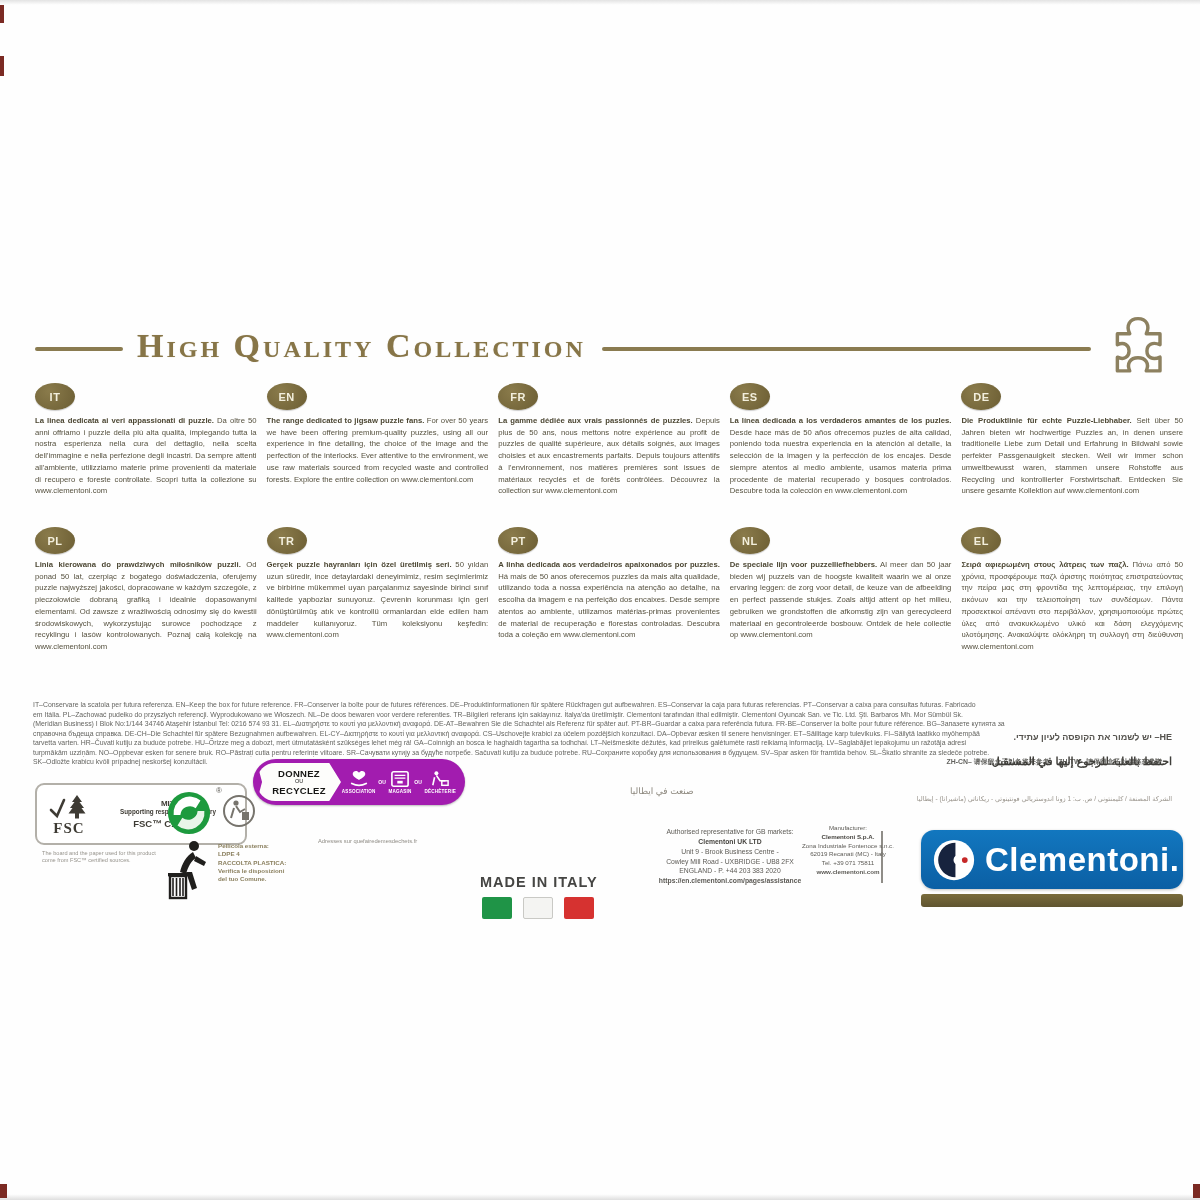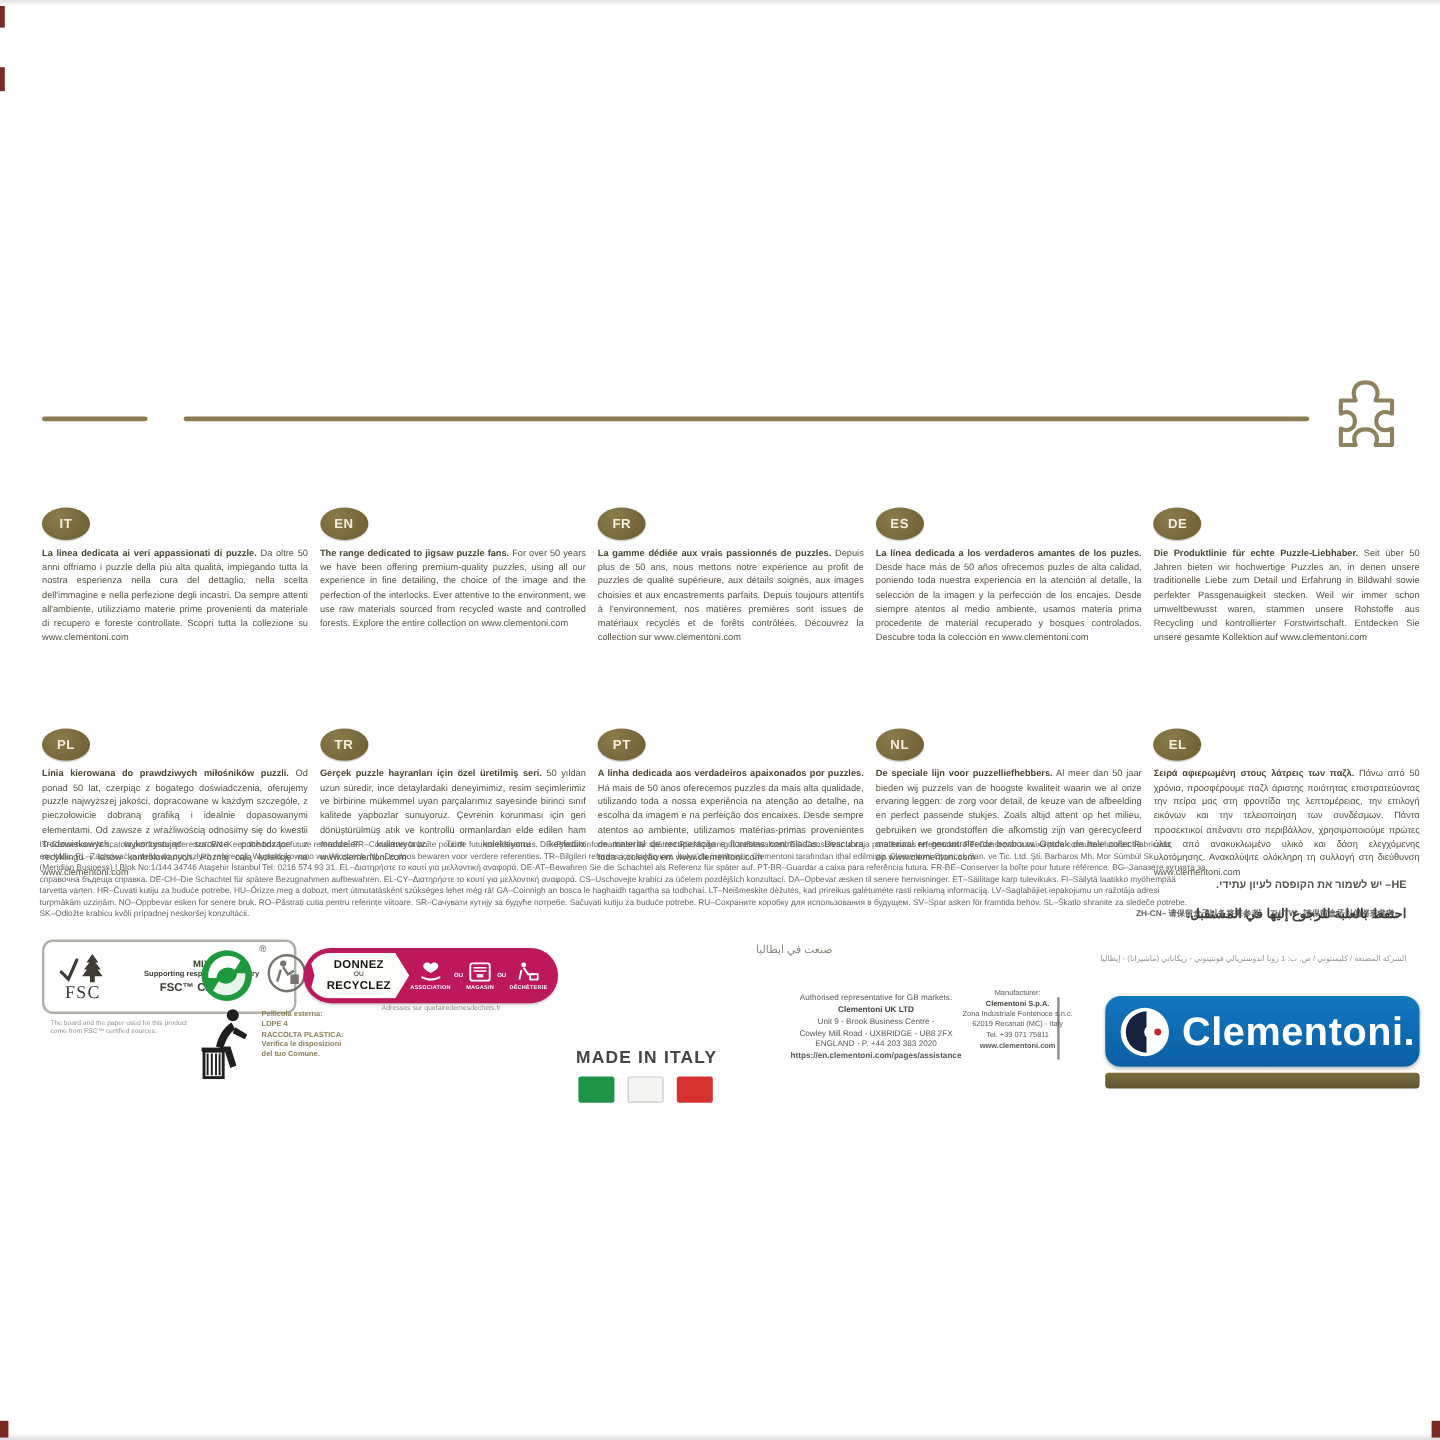--- a/index.html
+++ b/index.html
@@ -27,21 +27,21 @@
     text-shadow:0 0 1px #87754755;white-space:nowrap;line-height:1;
     padding-bottom:6px;
   }
   .puzzle-icon{width:74px;height:66px;margin-top:-14px;flex:0 0 auto;}
 
   
   .lang-grid{
     position:absolute;left:35px;top:383px;width:1148px;
     display:grid;grid-template-columns:repeat(5,1fr);column-gap:10px;row-gap:16px;
   }
-  .lang-cell{min-height:128px;margin-top:40px;}
+  .lang-cell{min-height:128px;}
   .lang-badge{
     width:40px;height:27px;border-radius:50%;
     background:radial-gradient(circle at 35% 30%, #8a7b4b, #6b5d33);
     color:#f3efdd;font-size:11px;font-weight:bold;letter-spacing:.5px;
     display:flex;align-items:center;justify-content:center;margin-bottom:5px;
     box-shadow:0 1px 1px #00000033;
   }
   .lang-text{margin:0;font-size:7.7px;line-height:1.52;text-align:justify;color:#55503e;}
   .lang-text .t{font-weight:bold;color:#4c4733;}
 
@@ -56,38 +56,38 @@
   .ara-small{top:795px;font-size:6.5px;color:#9a958d;}
   .made-ar{position:absolute;left:630px;top:786px;font-size:9px;color:#8c877d;direction:rtl;}
 
   
   .fsc-card{
     position:absolute;left:35px;top:783px;width:212px;height:62px;
     border:2px solid #b3b0a9;border-radius:9px;background:#fff;
     display:flex;align-items:center;gap:10px;padding:2px 10px;box-sizing:border-box;
   }
   .fsc-logo{display:flex;flex-direction:column;align-items:center;color:#3e3b34;}
-  .fsc-word{font-family:"Liberation Serif", serif;font-weight:normal;font-size:15px;letter-spacing:1px;line-height:.9;}
+  .fsc-word{font-family:"Liberation Serif", serif;font-weight:bold;font-size:15px;letter-spacing:1px;line-height:.9;}
   .fsc-right{flex:1;text-align:center;color:#3e3b34;}
   .fsc-mix{font-size:8px;font-weight:bold;}
   .fsc-tag{font-size:6.3px;font-weight:bold;line-height:1.15;}
   .fsc-code{font-size:9.5px;font-weight:bold;margin-top:3px;}
   .fsc-note{position:absolute;left:42px;top:850px;font-size:5.6px;color:#96938c;line-height:1.3;}
 
   .green-dot-wrap{position:absolute;left:166px;top:790px;width:56px;height:40px;}
   .green-dot{width:46px;height:46px;}
   .gd-r{position:absolute;right:0;top:-4px;font-size:8px;color:#5d5b55;}
   .tidy-small{position:absolute;left:222px;top:792px;width:34px;height:40px;}
 
   .trash-man{position:absolute;left:166px;top:838px;width:48px;height:62px;}
   .plastic-note{position:absolute;left:218px;top:842px;font-size:6.2px;font-weight:bold;color:#8b805f;line-height:1.35;}
 
   .triman{
-    position:absolute;left:253px;top:790px;width:212px;height:46px;
-    background:#be185d;border-radius:23px;display:flex;align-items:center;padding:0 8px 0 4px;box-sizing:border-box;
+    position:absolute;left:253px;top:759px;width:212px;height:46px;
+    background:#a21caf;border-radius:23px;display:flex;align-items:center;padding:0 8px 0 4px;box-sizing:border-box;
     box-shadow:0 1px 2px #00000044;
   }
   .triman-chevron{
     background:#fdfdfb;color:#161614;height:38px;width:84px;flex:0 0 auto;
     clip-path:polygon(0 0,86% 0,100% 50%,86% 100%,0 100%,6% 50%);
     display:flex;flex-direction:column;align-items:center;justify-content:center;line-height:1;border-radius:18px 0 0 18px;
   }
   .tc-big{font-size:9.5px;font-weight:bold;letter-spacing:.3px;}
   .tc-ou{font-size:5.5px;margin:1px 0;}
   .triman-opts{flex:1;display:flex;align-items:center;justify-content:space-around;}
@@ -131,20 +131,21 @@
 <div class="sheet">
   <div class="edge-top-wash"></div>
   <div class="edge-bot-wash"></div>
   <div class="edge" style="left:0;top:5px;width:4px;height:18px;"></div>
   <div class="edge" style="left:0;top:56px;width:4px;height:20px;"></div>
   <div class="edge" style="left:0;top:1184px;width:7px;height:14px;"></div>
   <div class="edge" style="left:1193px;top:1184px;width:7px;height:14px;"></div>
 
   <div class="header">
     <div class="rule rule-left"></div>
+    <div class="hq-title">High Quality Collection</div>
     <div class="rule rule-right"></div>
     <svg class="puzzle-icon" viewBox="0 0 100 96">
       <path d="M20 36 L38 36 C32 24 38 14 50 14 C62 14 68 24 62 36 L82 36 L82 52 C71 47 63 52 63 61 C63 70 71 75 82 70 L82 90 L62 90 C67 79 61 71 50 71 C39 71 33 79 38 90 L20 90 L20 70 C30 75 37 69 37 61 C37 53 30 47 20 52 Z" fill="none" stroke="#8d8160" stroke-width="5" stroke-linejoin="round"></path>
     </svg>
   </div>
 
   <div class="lang-grid">
     <div class="lang-cell">
       <div class="lang-badge">IT</div>
       <p class="lang-text"><span class="t">La linea dedicata ai veri appassionati di puzzle.</span> <span>Da oltre 50 anni offriamo i puzzle della più alta qualità, impiegando tutta la nostra esperienza nella cura del dettaglio, nella scelta dell'immagine e nella perfezione degli incastri. Da sempre attenti all'ambiente, utilizziamo materie prime provenienti da materiale di recupero e foreste controllate. Scopri tutta la collezione su www.clementoni.com</span></p>

